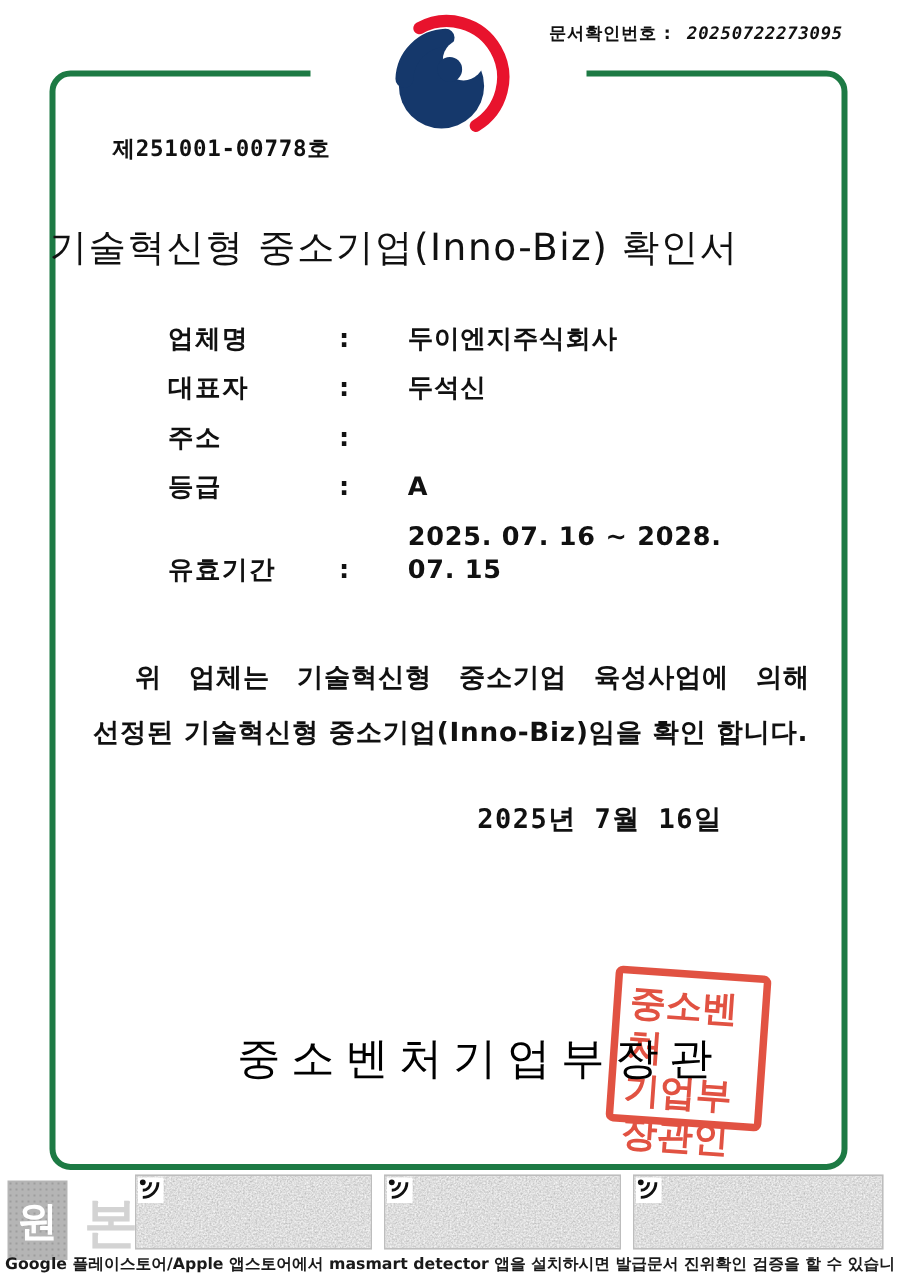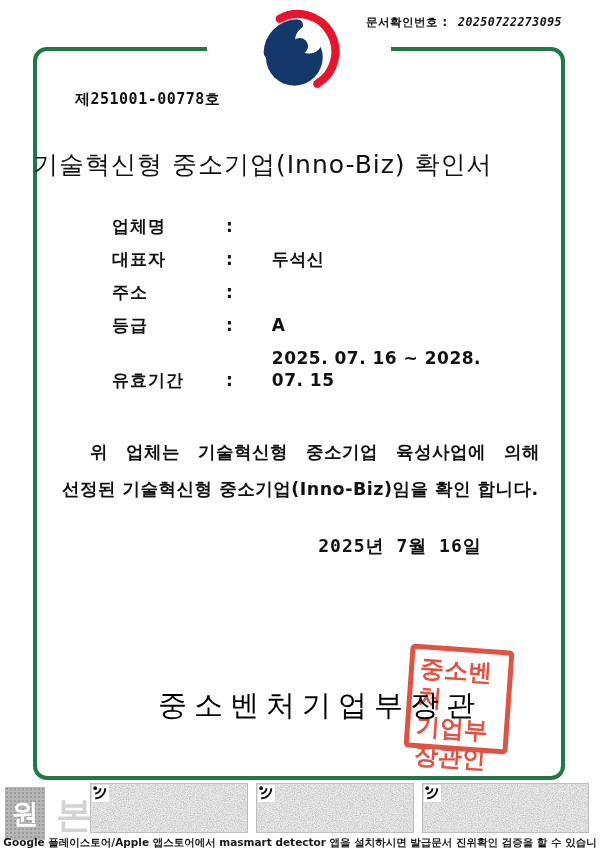--- a/index.html
+++ b/index.html
@@ -101,20 +101,21 @@
   </div>
 
   <div class="serial">제251001-00778호</div>
 
   <div class="title">기술혁신형 중소기업(Inno-Biz) 확인서</div>
 
   <div class="fields">
     <div class="frow">
       <span class="f-label">업체명</span>
       <span class="f-colon">:</span>
+      <span class="f-value">두이엔지주식회사</span>
     </div>
     <div class="frow">
       <span class="f-label">대표자</span>
       <span class="f-colon">:</span>
       <span class="f-value">두석신</span>
     </div>
     <div class="frow">
       <span class="f-label">주소</span>
       <span class="f-colon">:</span>
     </div>

